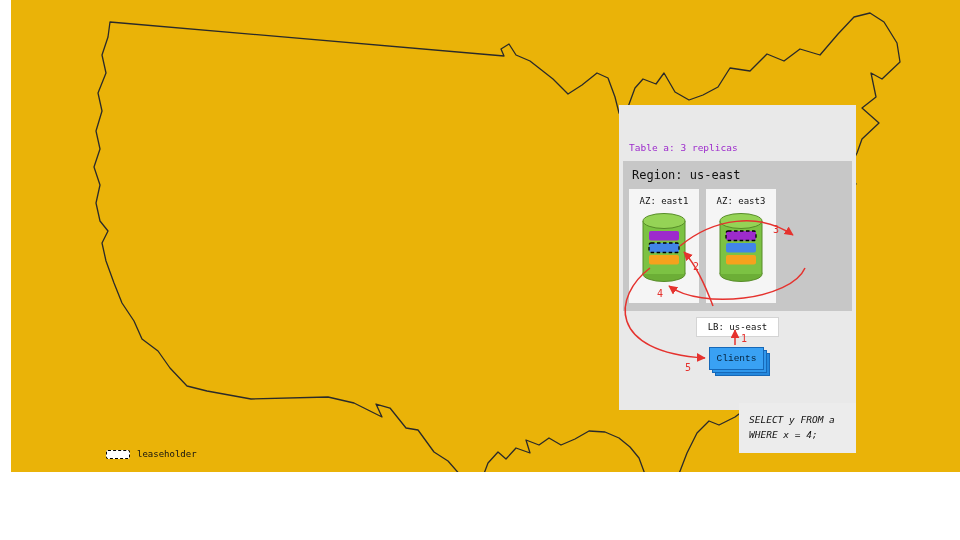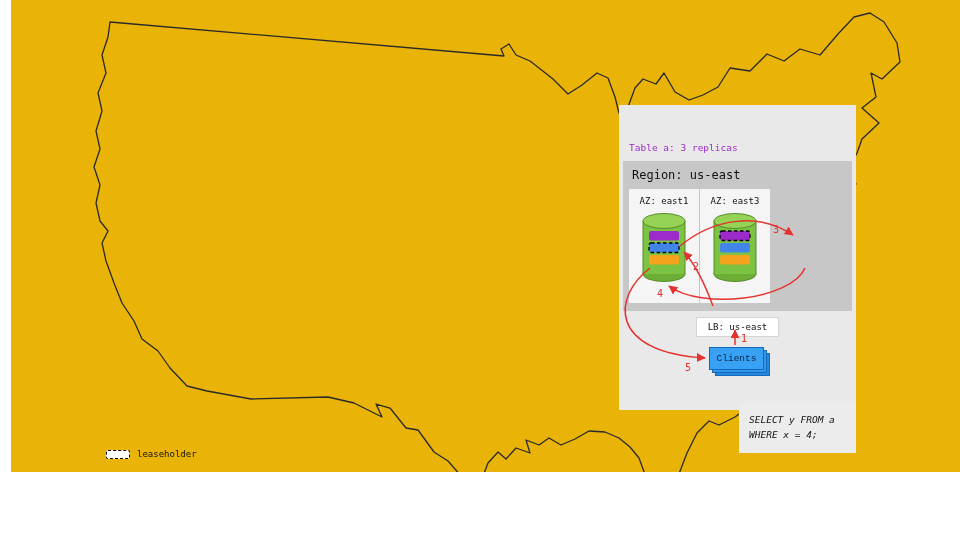--- a/index.html
+++ b/index.html
@@ -12,21 +12,21 @@
   
   .panel { position:absolute; left:608px; top:105px; width:237px; height:305px; background:#e9e9e9; }
 
   .legend { position:absolute; left:10px; top:9px; font-size:9.5px; line-height:13.5px; white-space:pre; }
   .lg-purple { color:#9d2bcc; }
   .lg-blue   { color:#4285e8; }
   .lg-orange { color:#f5a21d; }
 
   .region { position:absolute; left:4px; top:56px; width:229px; height:150px; background:#c7c7c7; }
   .region-title { position:absolute; left:9px; top:7px; font-size:12px; color:#111; }
-  .az-row { position:absolute; left:6px; top:28px; display:flex; gap:1px; }
+  .az-row { position:absolute; left:6px; top:28px; display:flex; gap:7px; }
   .az { width:70px; height:114px; background:#f5f5f5; text-align:center; }
   .az-label { padding-top:7px; font-size:9px; height:12px; }
   .cyl { margin-top:4px; }
 
   .lb {
     position:absolute; left:77px; top:212px; width:83px; height:20px;
     background:#ffffff; border:1px solid #d4d4d4; box-sizing:border-box;
     font-size:9px; text-align:center; line-height:18px;
   }
 

